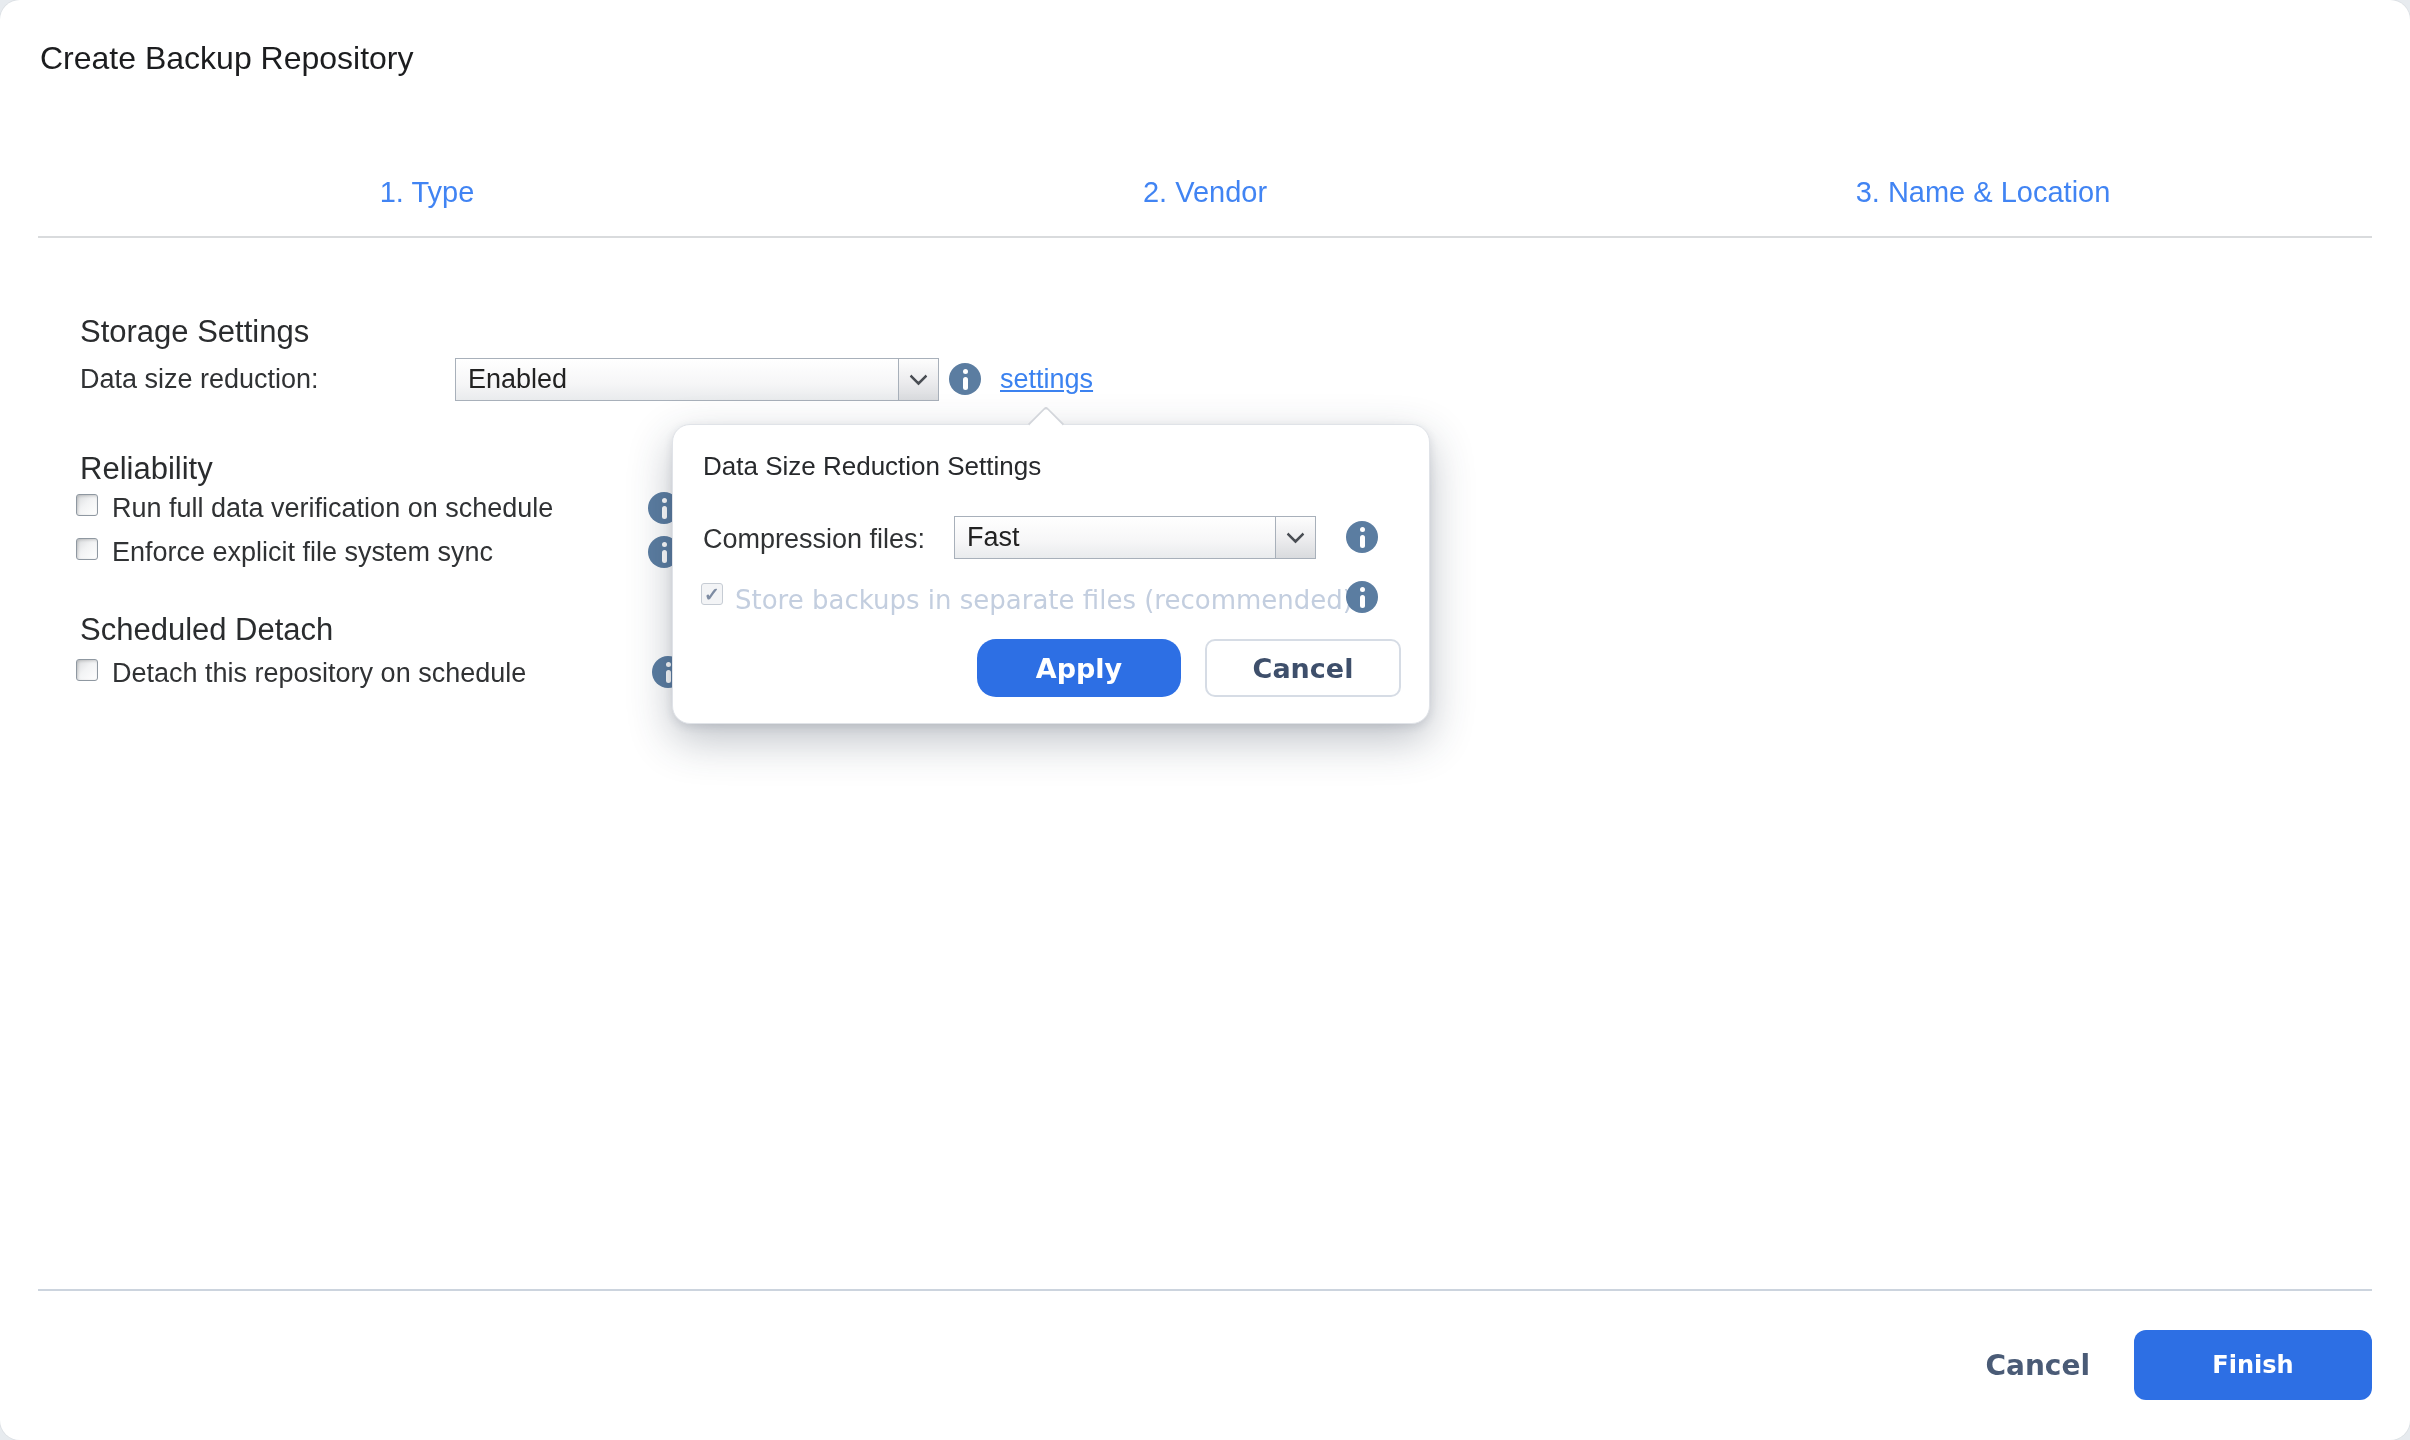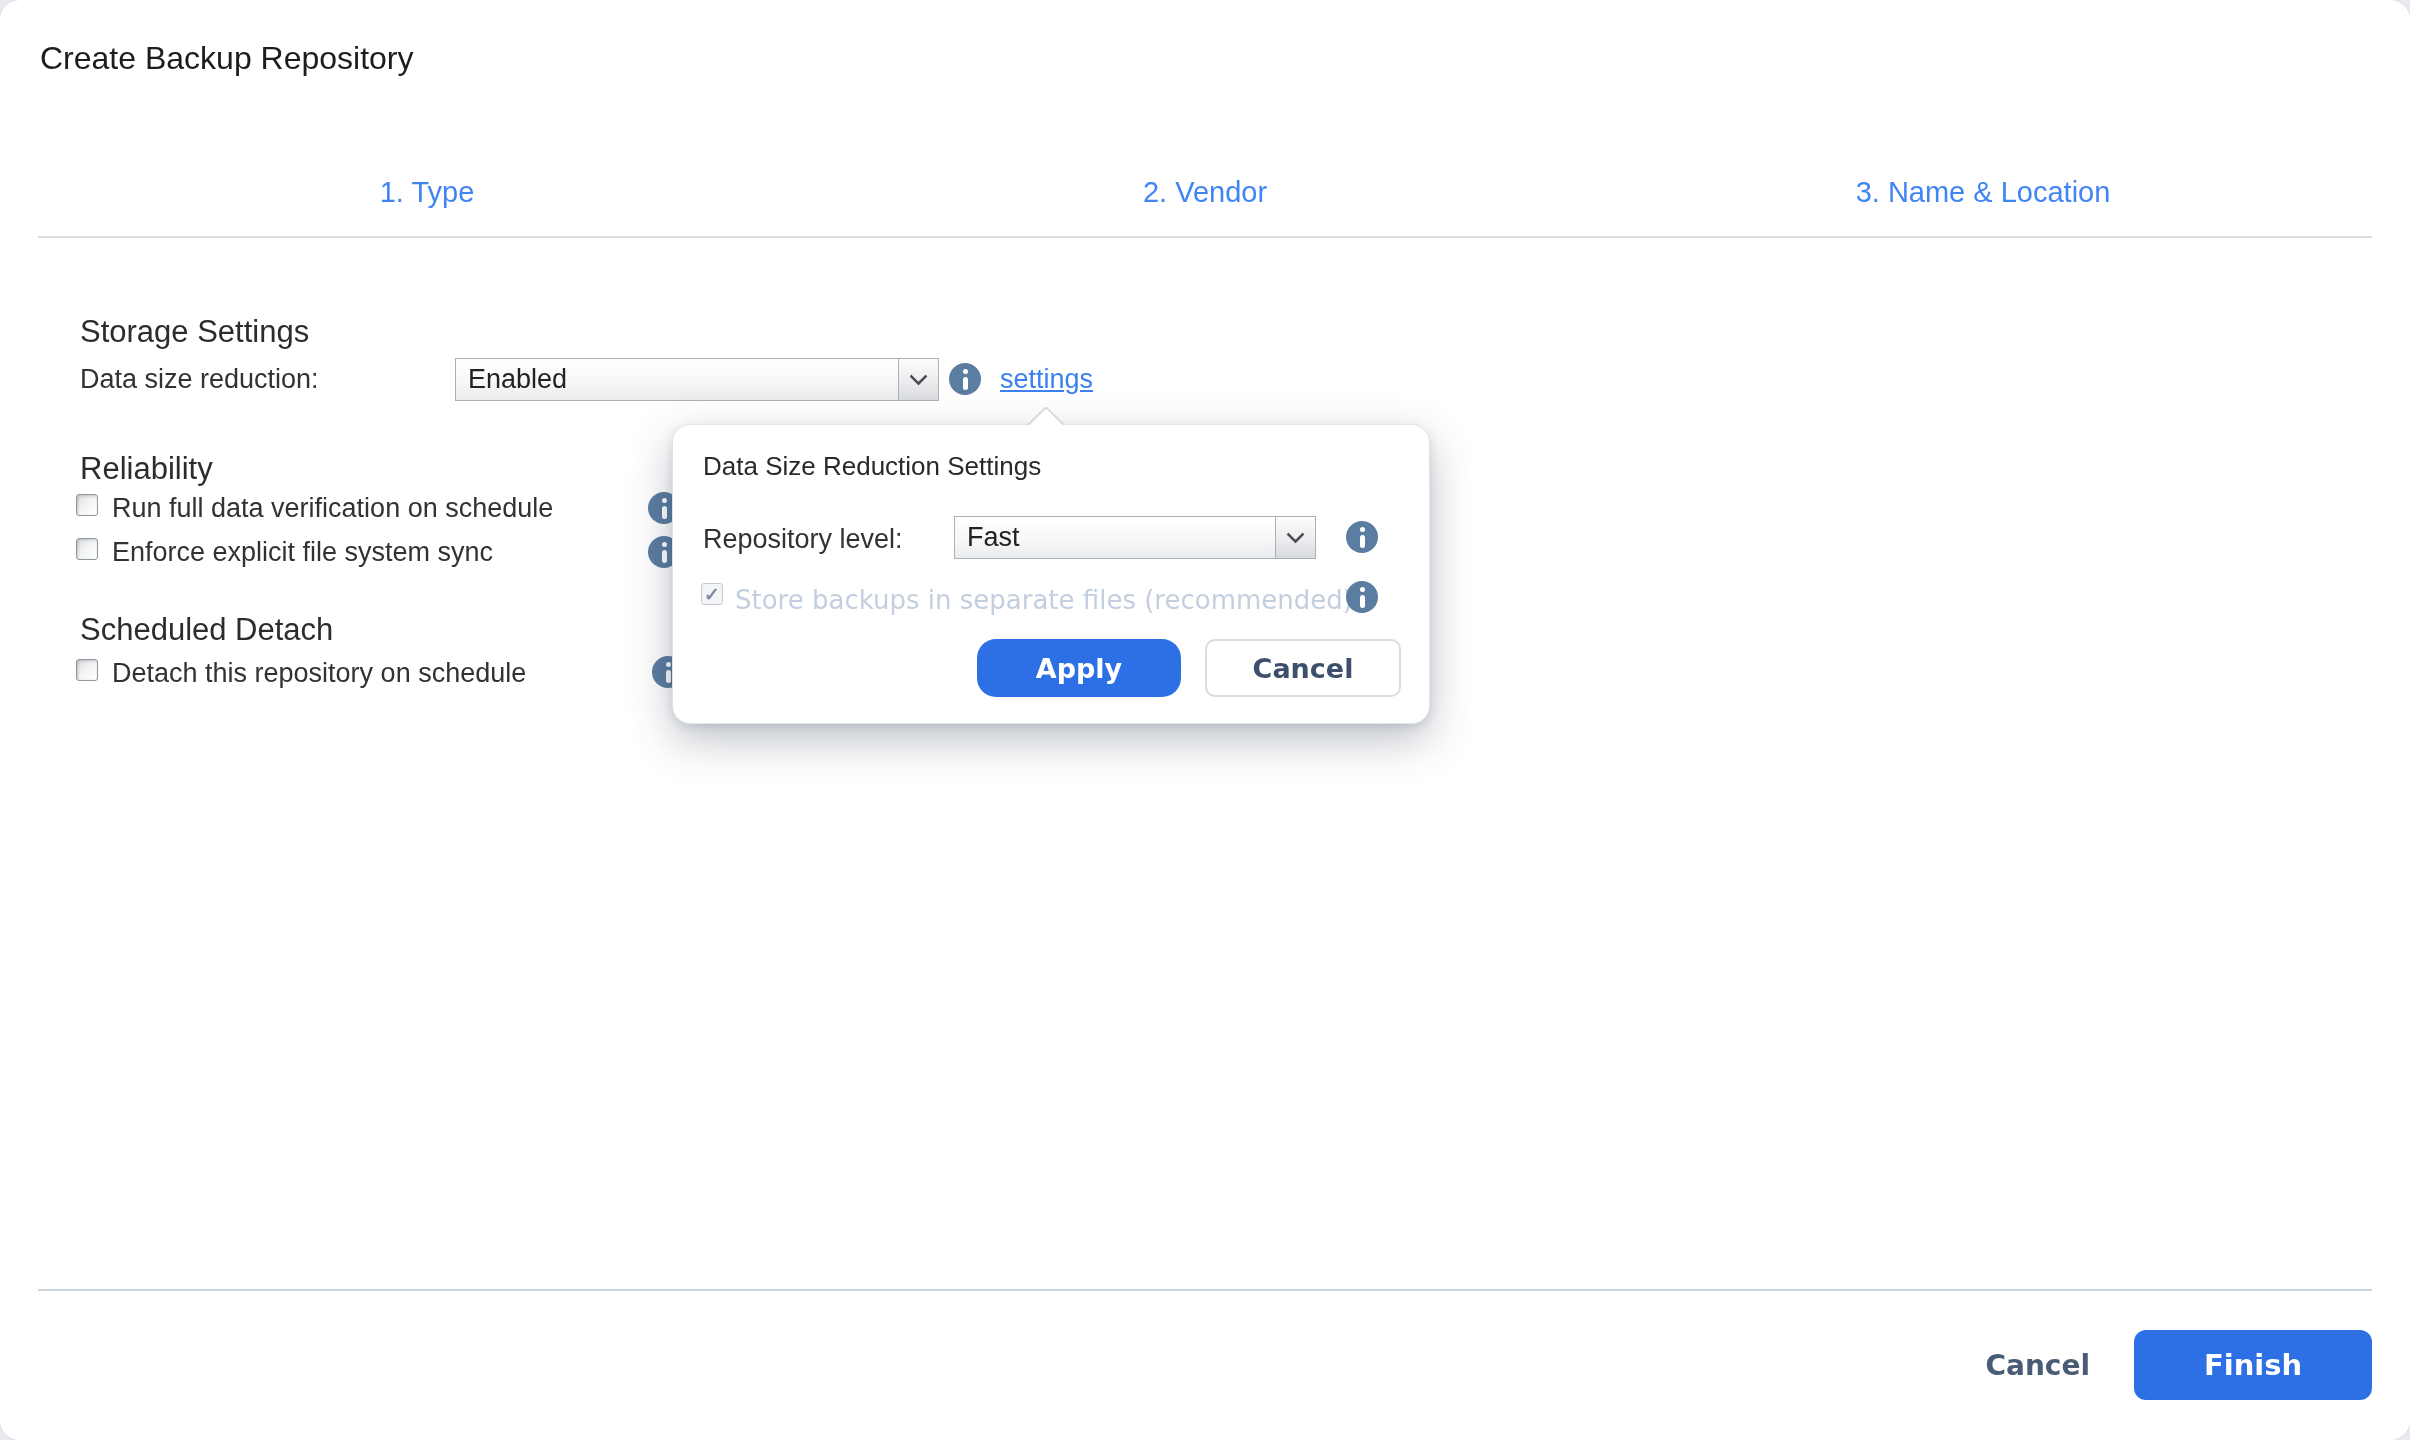--- a/index.html
+++ b/index.html
@@ -118,21 +118,21 @@
   .footer-divider { position: absolute; left: 38px; right: 38px; top: 1289px; height: 2px; background: #ccd4de; }
   .footer-cancel {
     position: absolute; right: 320px; top: 1352px;
     font-family: "DejaVu Sans", sans-serif; font-size: 28px; font-weight: bold;
     color: #4a5b76; cursor: pointer; line-height: 1;
   }
   .finish-btn {
     position: absolute; right: 38px; top: 1330px; width: 238px; height: 70px;
     background: #2d6fe4; border-radius: 12px;
     display: flex; align-items: center; justify-content: center;
-    font-family: "DejaVu Sans", sans-serif; font-size: 29px; font-weight: bold; color: #ffffff;
+    font-family: "DejaVu Sans", sans-serif; font-size: 24px; font-weight: bold; color: #ffffff;
     cursor: pointer;
   }
 </style>
 </head>
 <body>
 
 <div class="card">
 
   <div class="wizard-title">Create Backup Repository</div>
 
@@ -170,21 +170,21 @@
 
   <div class="heading" style="left:80px; top:614px;">Scheduled Detach</div>
   <div class="cb" style="left:76px; top:659px;"></div>
   <div class="label-text" style="left:112px; top:660px;">Detach this repository on schedule</div>
   <div class="info" style="left:652px; top:656px;"></div>
 
   <div class="popover">
     <div class="popover-arrow"></div>
     <div class="popover-title">Data Size Reduction Settings</div>
 
-    <div class="label-text" style="left:30px; top:101px;">Repository level:</div>
+    <div class="label-text" style="left:30px; top:101px;">Compression files:</div>
     <div class="select" style="left:281px; top:91px; width:362px; height:43px;gap:28px;">
       <div class="select-value">Fast</div>
       <div class="arrow-btn">
           <div class="chev"></div>
         </div>
     </div>
     <div class="info" style="left:673px; top:96px;"></div>
 
     <div class="cb cb-disabled-checked" style="left:28px; top:158px;"></div>
     <div class="disabled-label" style="left:62px; top:162px;">Store backups in separate files (recommended)</div>

